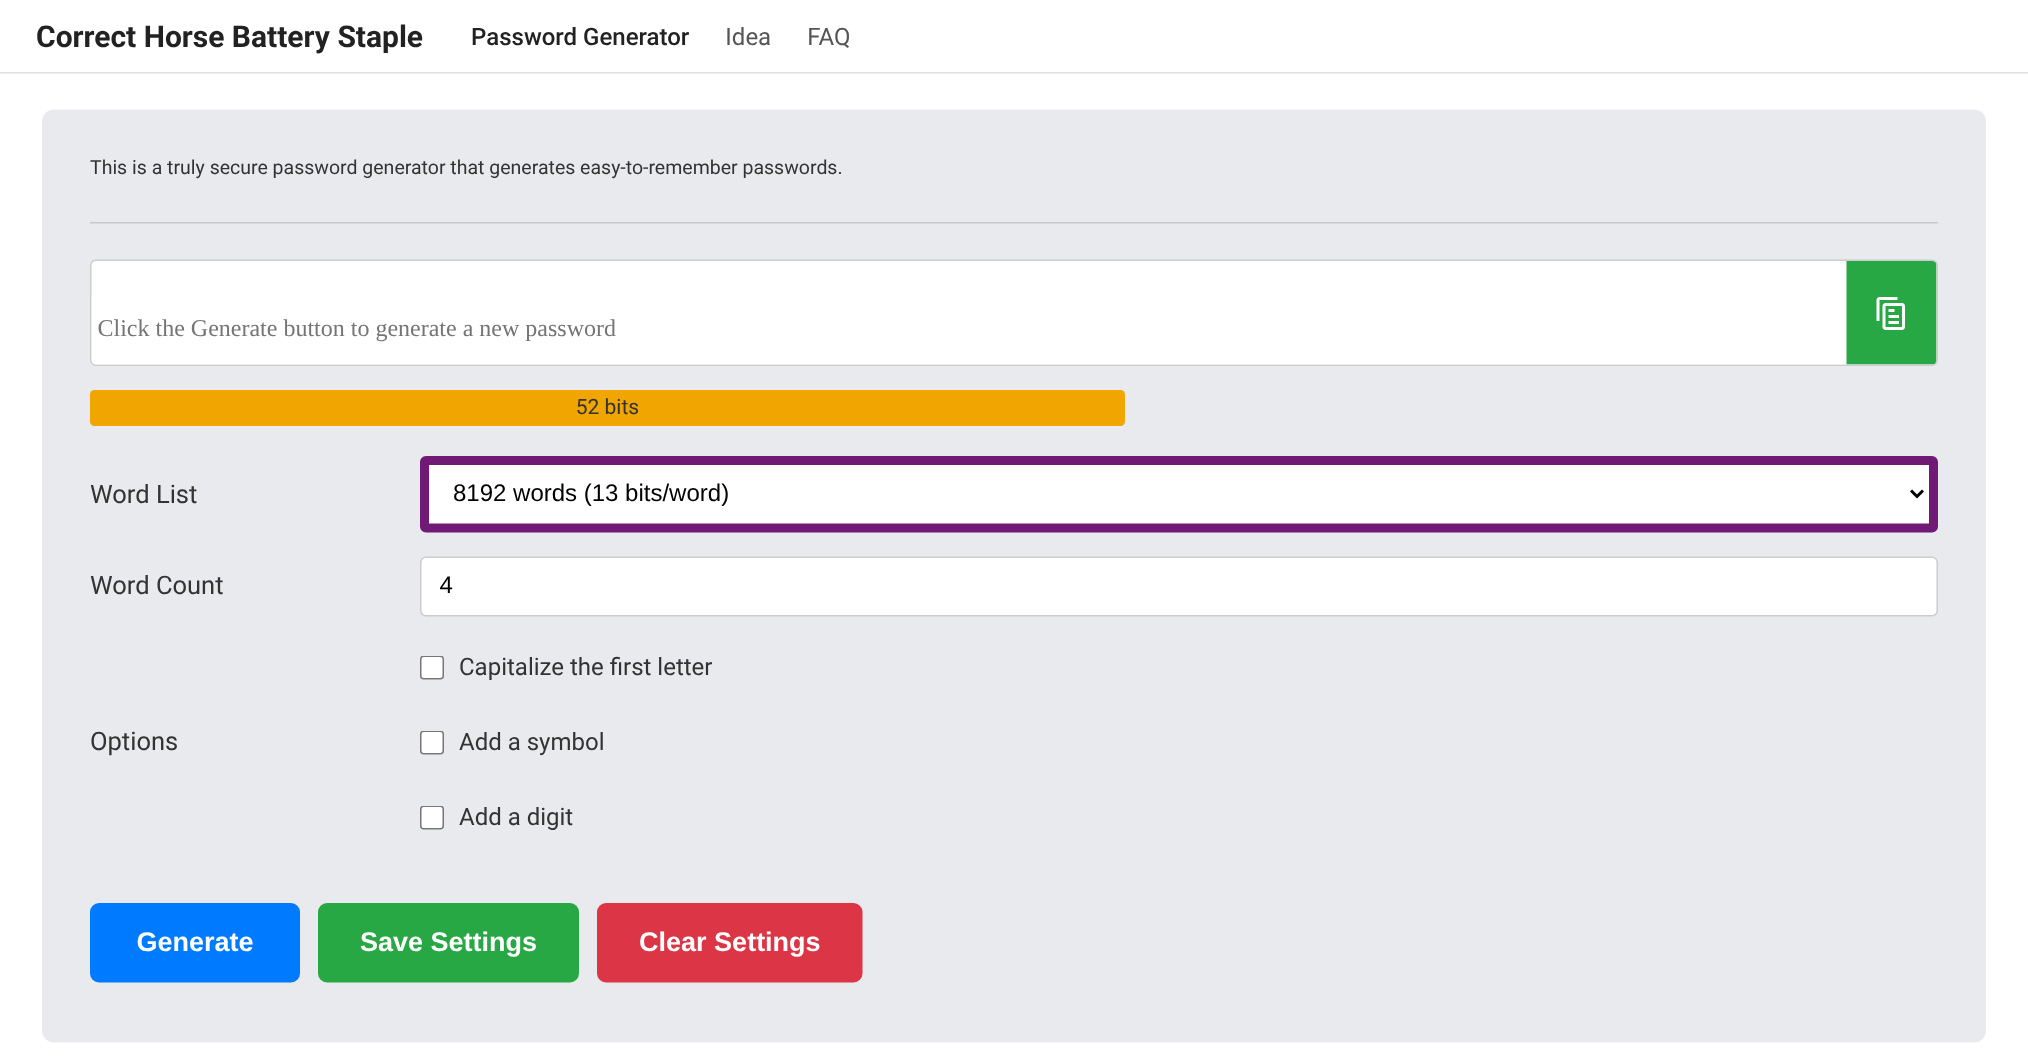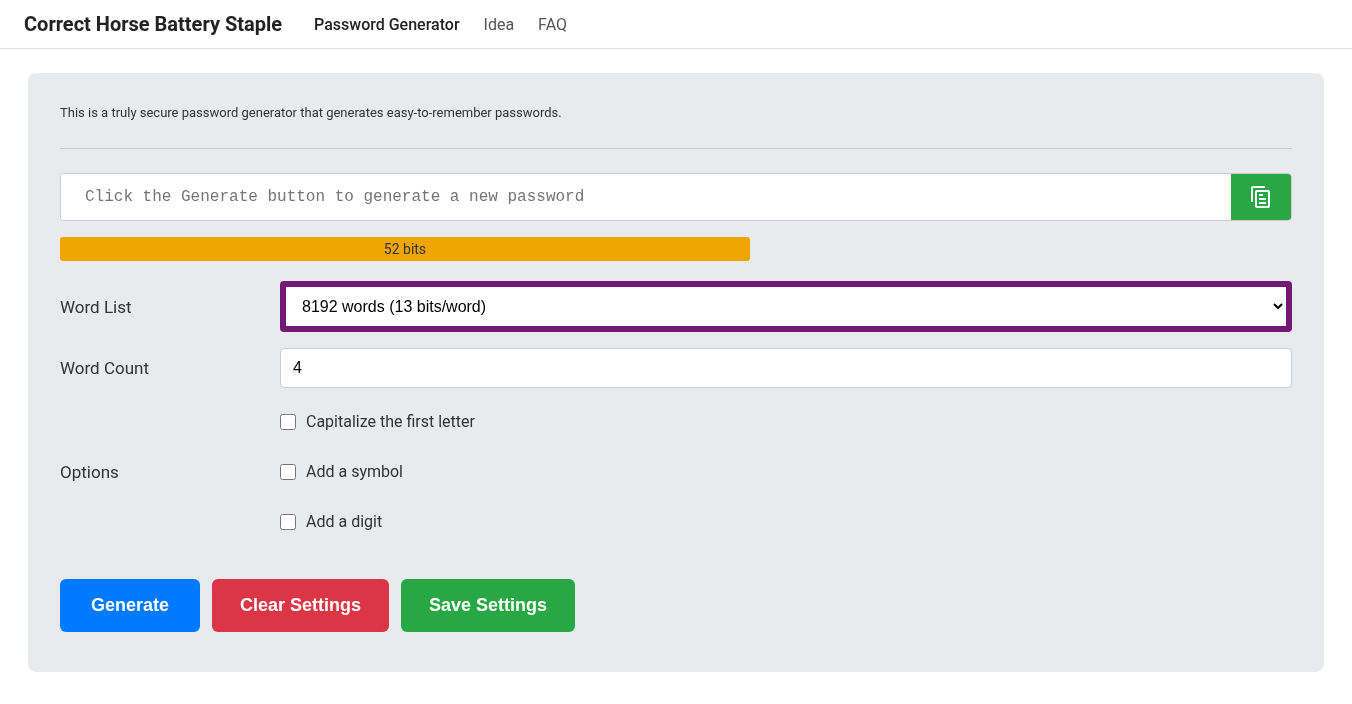--- a/index.html
+++ b/index.html
@@ -75,27 +75,28 @@
       align-items: stretch;
       margin-bottom: 16px;
       border: 1px solid #ccc;
       border-radius: 4px;
       overflow: hidden;
       background: #fff;
     }
 
     .password-display {
       flex: 1;
-      padding: 14px 24px;
-      font-family: Liberation Mono, monospace;
+      padding: 14px 4px;
+      font-family: Liberation Serif, serif;
       font-size: 16px;
       color: #999;
       background: #fff;
       border: none;
       outline: none;
+      margin-top: 23px;
     }
 
     .generate-icon-btn {
       background: #28a745;
       border: none;
       padding: 0 18px;
       cursor: pointer;
       display: flex;
       align-items: center;
       justify-content: center;
@@ -283,18 +284,18 @@
             <input type="checkbox" style="">
             <span>Add a digit</span>
           </label>
         </div>
       </div>
 
     </div>
 
     <div class="action-buttons">
       <button class="btn btn-generate">Generate</button>
+      <button class="btn btn-save">Save Settings</button>
       <button class="btn btn-clear">Clear Settings</button>
-      <button class="btn btn-save">Save Settings</button>
     </div>
 
   </div>
 </div>
 
 </body></html>

